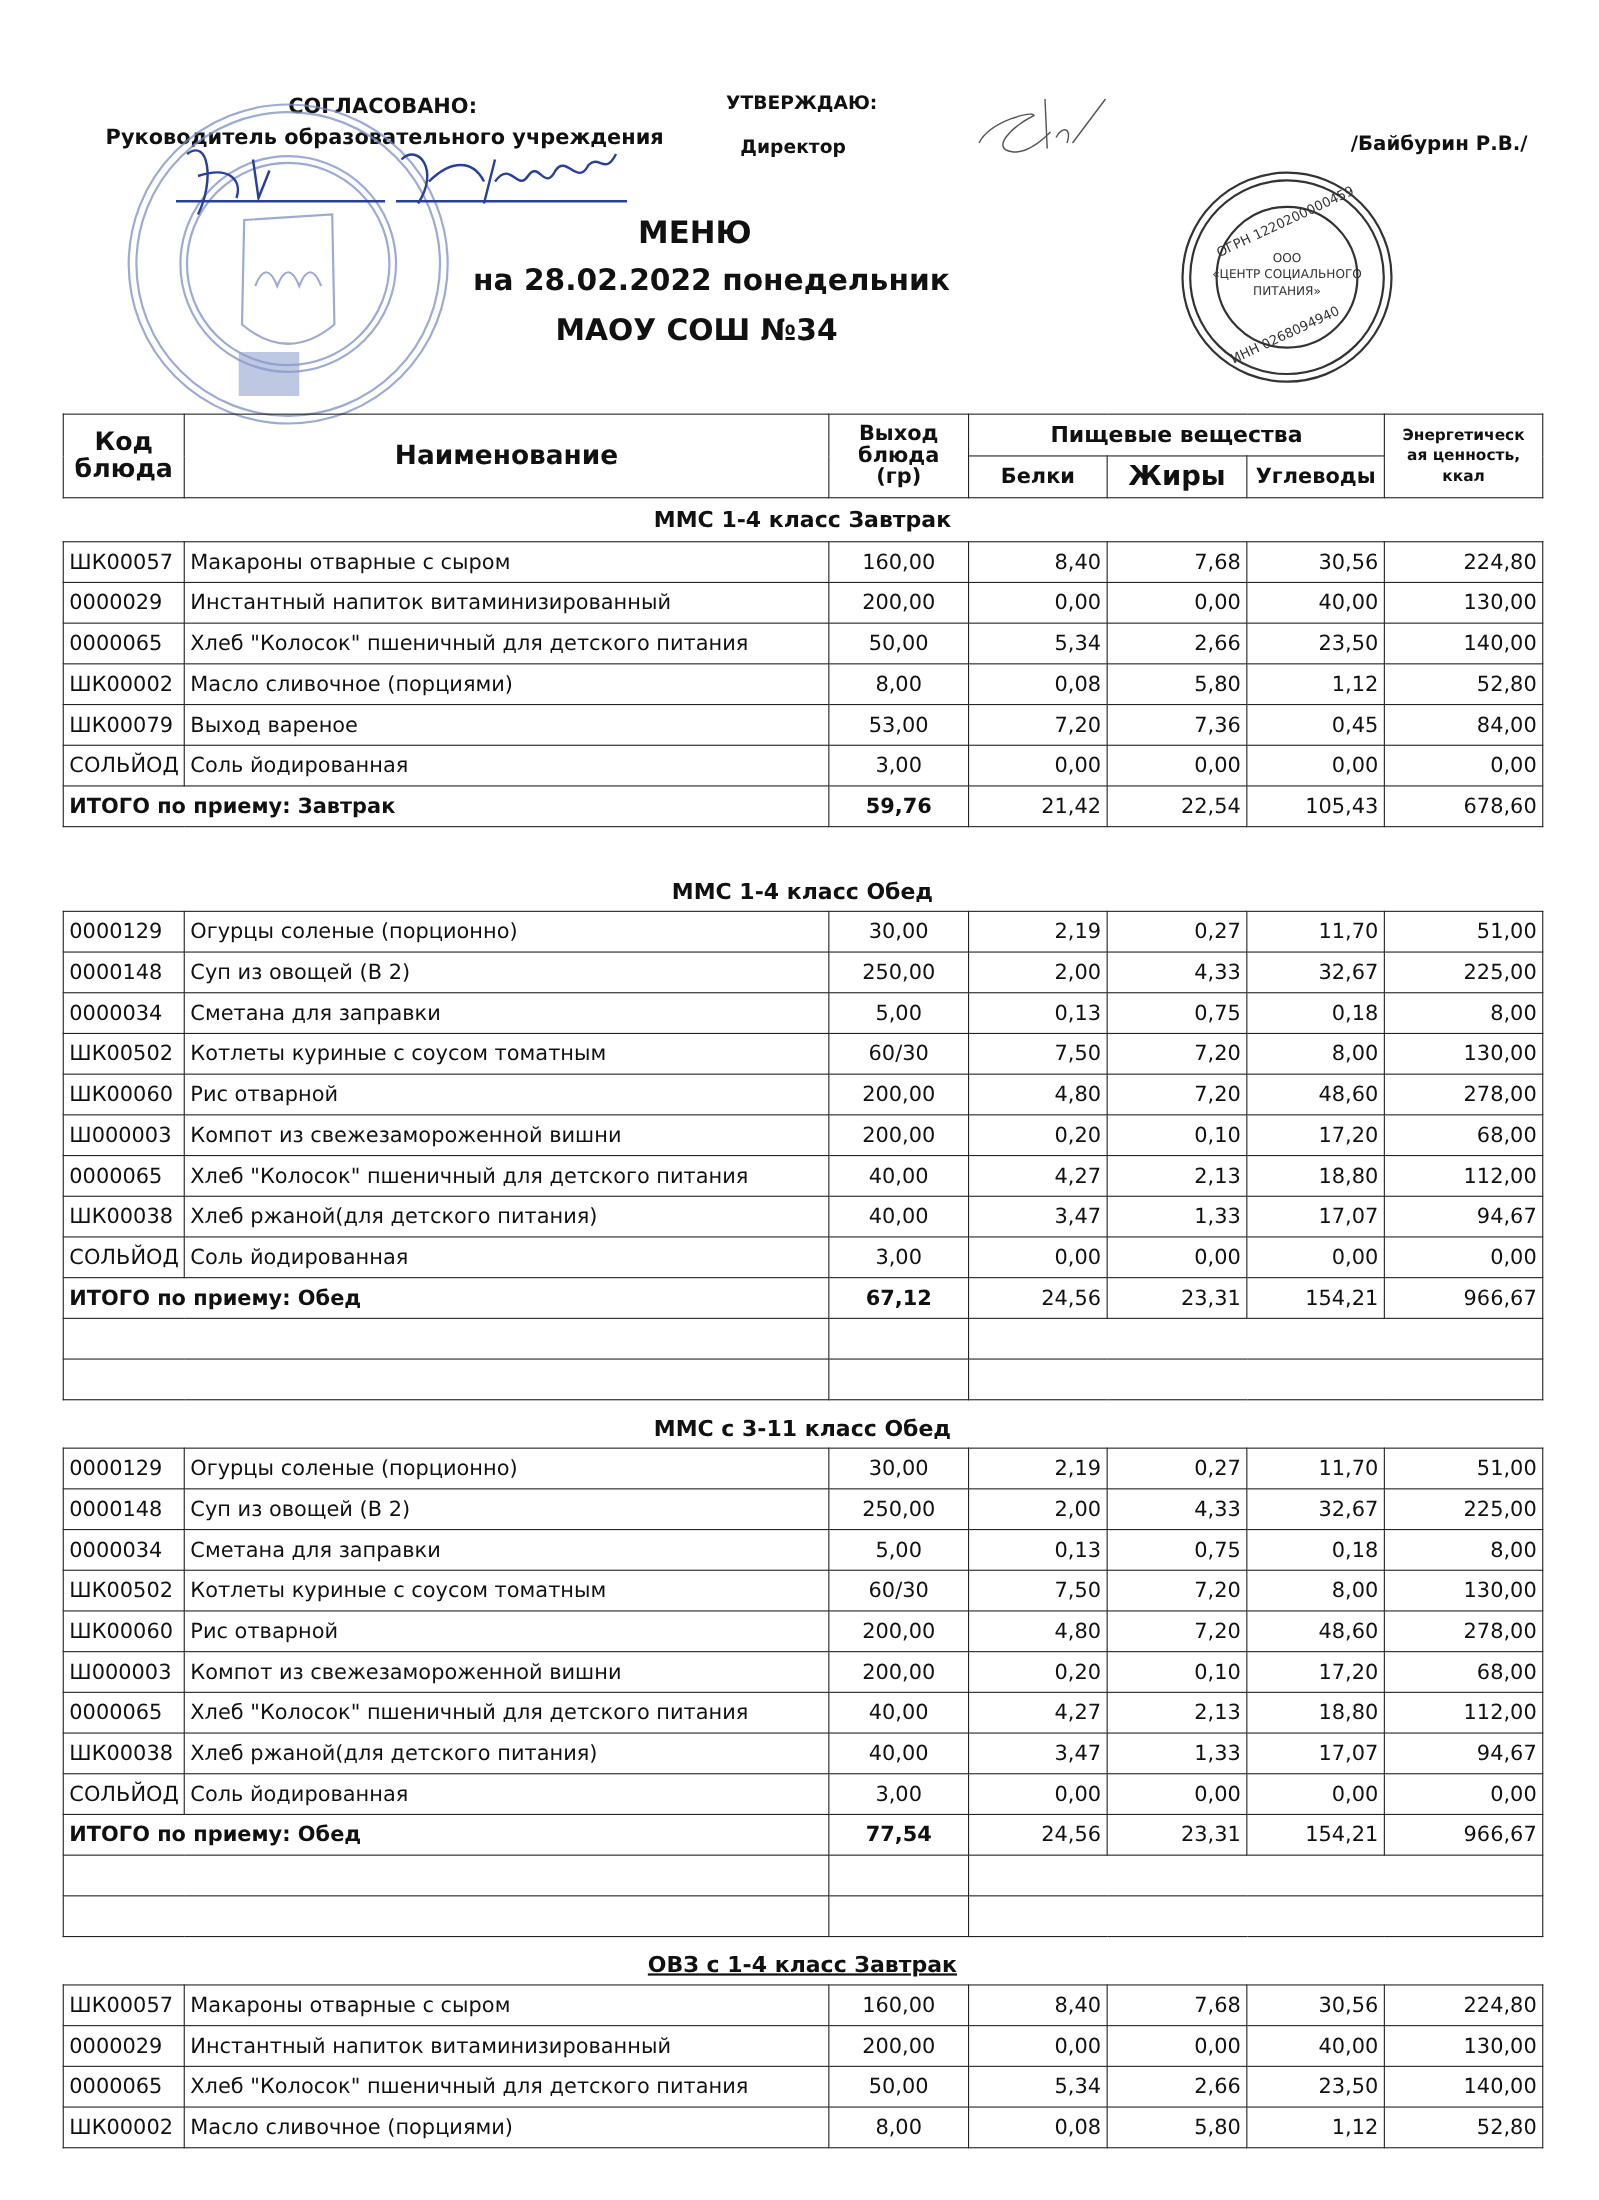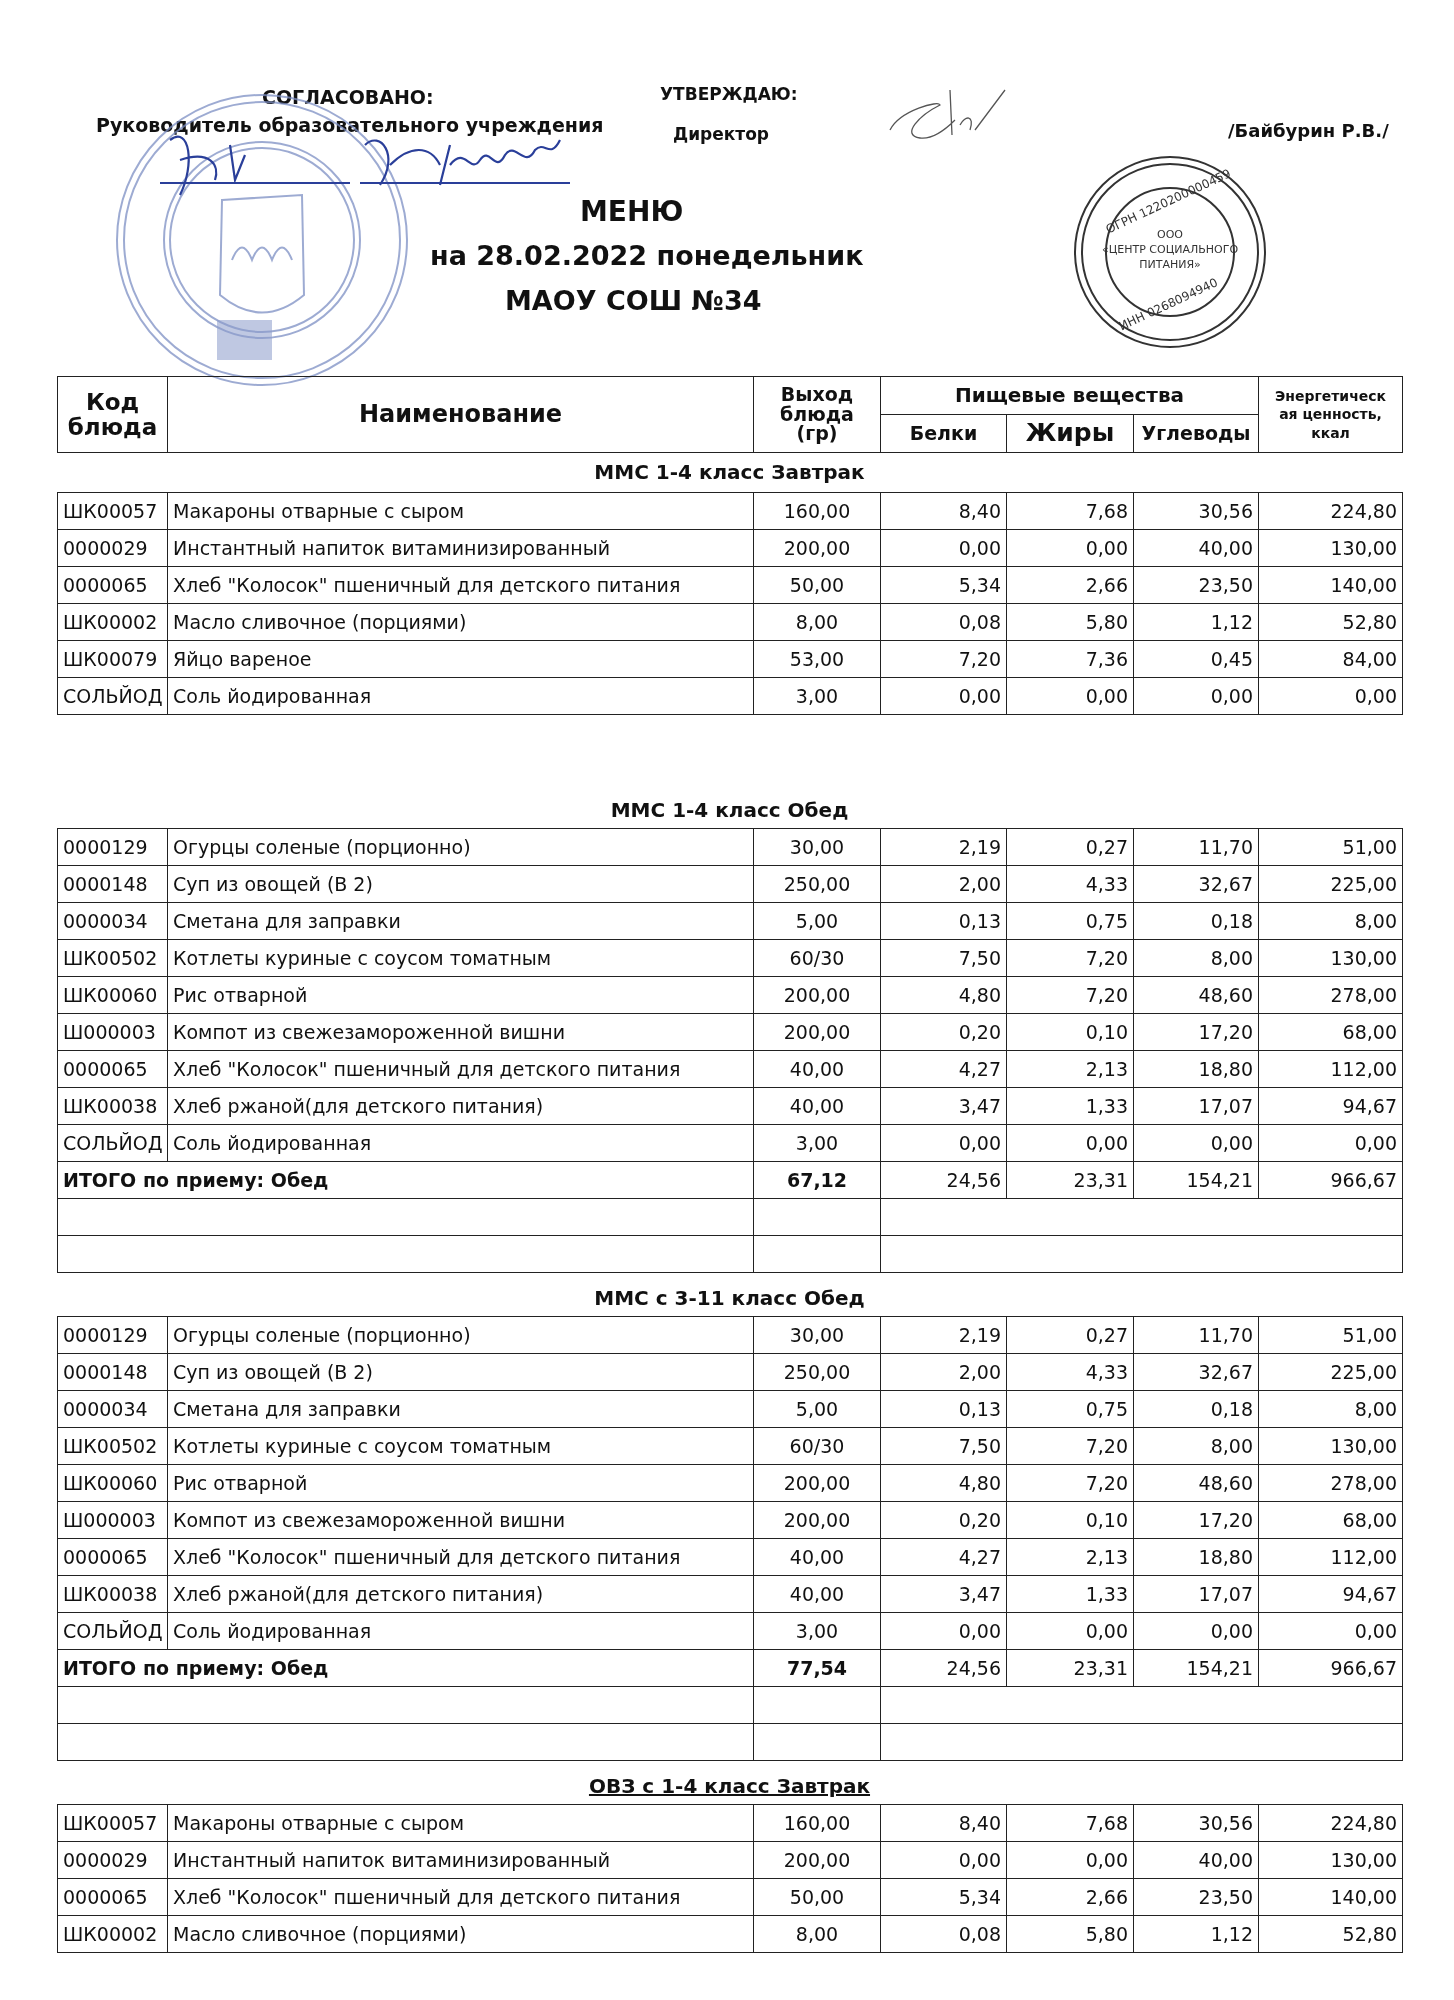--- a/index.html
+++ b/index.html
@@ -178,35 +178,43 @@
         <td>ШК00002</td>
         <td>Масло сливочное (порциями)</td>
         <td class="yield">8,00</td>
         <td class="num">0,08</td>
         <td class="num">5,80</td>
         <td class="num">1,12</td>
         <td class="num">52,80</td>
       </tr>
         <tr>
         <td>ШК00079</td>
-        <td>Яйцо вареное</td>
+        <td>Выход вареное</td>
         <td class="yield">53,00</td>
         <td class="num">7,20</td>
         <td class="num">7,36</td>
         <td class="num">0,45</td>
         <td class="num">84,00</td>
       </tr>
         <tr>
         <td>СОЛЬЙОД</td>
         <td>Соль йодированная</td>
         <td class="yield">3,00</td>
         <td class="num">0,00</td>
         <td class="num">0,00</td>
         <td class="num">0,00</td>
         <td class="num">0,00</td>
+      </tr>
+        <tr class="total">
+        <td colspan="2">ИТОГО по приему: Завтрак</td>
+        <td class="yield">59,76</td>
+        <td class="num">21,42</td>
+        <td class="num">22,54</td>
+        <td class="num">105,43</td>
+        <td class="num">678,60</td>
       </tr>
       </tbody>
     </table>
     <div class="section-title" style="top: 798px;">ММС 1-4 класс Обед</div>
     <table class="data" style="top: 828px;">
       <colgroup>
         <col style="width:110px">
         <col style="width:586px">
         <col style="width:127px">
         <col style="width:126px">

